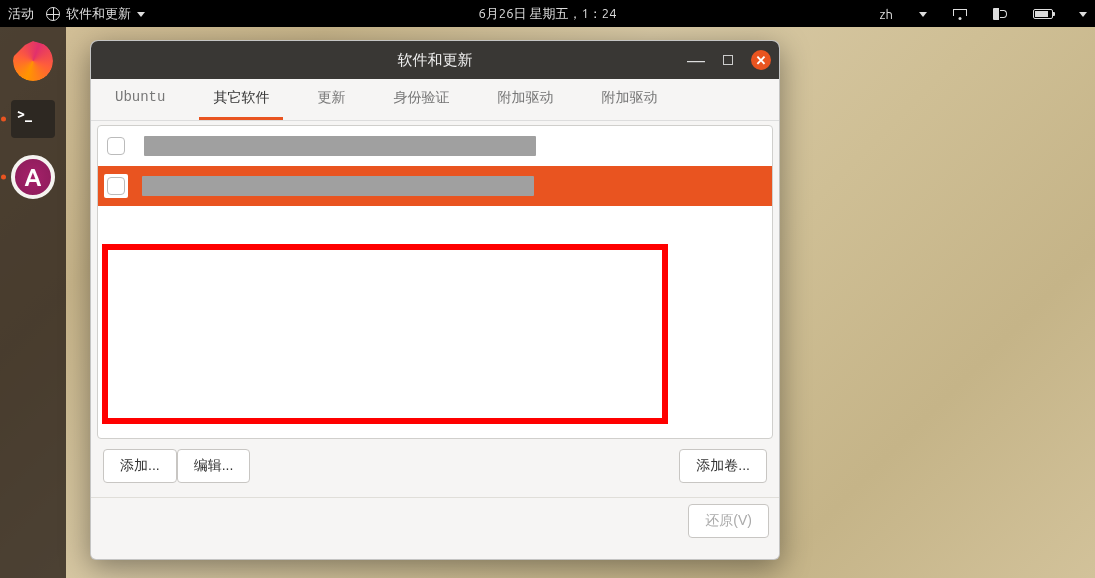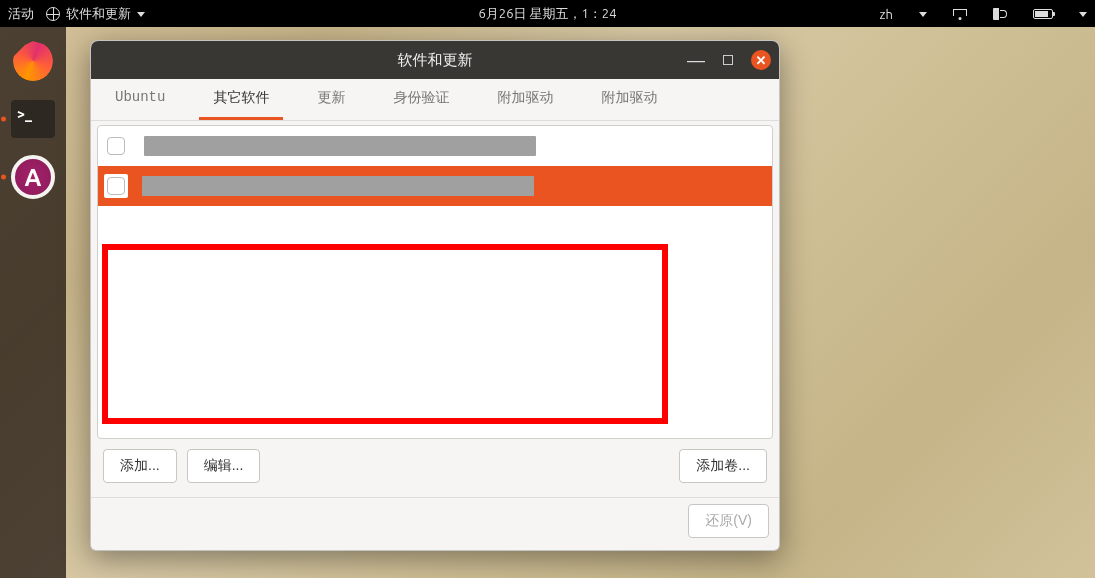--- a/index.html
+++ b/index.html
@@ -58,22 +58,22 @@
     .list-box { border: 1px solid #d0cfcc; background: #fff; border-radius: 4px; min-height: 314px; position: relative; }
     .source-row { display: flex; align-items: center; height: 40px; padding: 0 4px; gap: 14px; }
     .source-row.selected { background: #e95420; }
     .check-cell { width: 28px; height: 32px; display: flex; align-items: center; justify-content: center; }
     .checkbox { width: 18px; height: 18px; background: #fff; border: 1px solid #bbb; border-radius: 4px; }
     .source-row.selected .check-cell { background: #fff; border-radius: 2px; width: 24px; height: 24px; margin-left: 2px; }
     .source-label { flex: 0 0 auto; width: 392px; height: 20px; background: #a0a0a0; border-radius: 1px; }
     .red-box { position: absolute; left: 4px; top: 118px; width: 566px; height: 180px; border: 6px solid #ff0000; }
 
     
-    .btn-row { display: flex; padding: 10px 6px 6px; gap: 10px; }
-    .btn-row.right { justify-content: flex-end; padding: 6px 10px 12px; align-items: center; }
+    .btn-row { display: flex; padding: 10px 6px 6px; gap: 0; }
+    .btn-row.right { justify-content: flex-end; padding: 6px 10px 21px; align-items: center; }
     .btn { background: #fff; border: 1px solid #c8c6c3; border-radius: 4px; padding: 7px 16px; font-size: 14px; cursor: pointer; color: #333; }
     .btn:disabled { color: #aaa; cursor: default; }
     .spacer { flex: 1; }
     .hr { border: none; border-top: 1px solid #e0ded9; margin: 4px 0 0; }
   </style>
 </head>
 <body>
 
 <div class="topbar">
   <div class="topbar-left">

